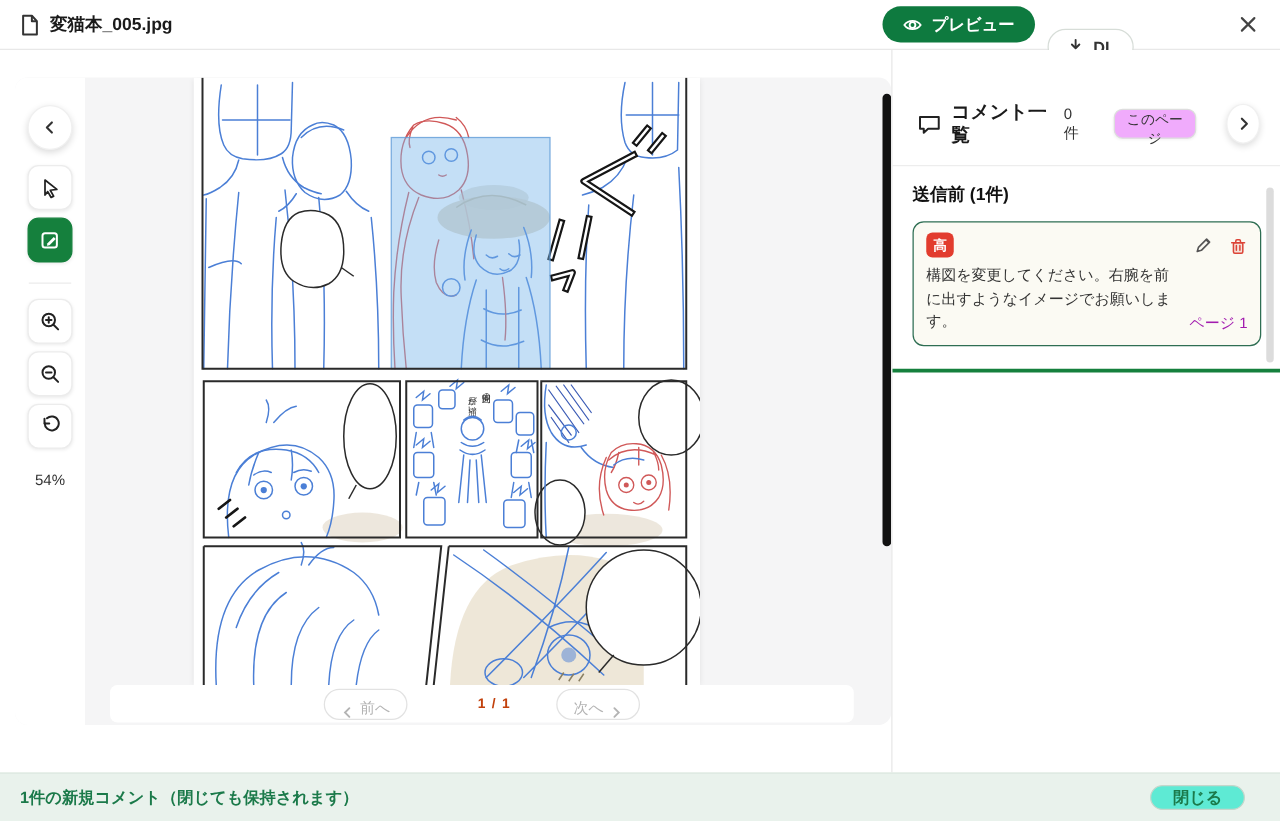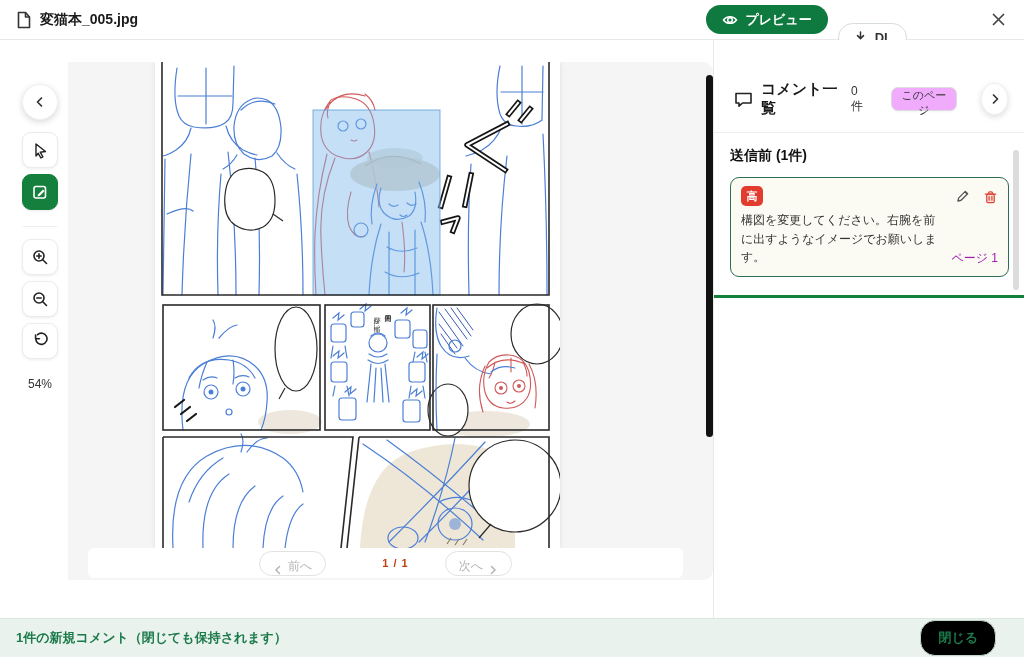--- a/index.html
+++ b/index.html
@@ -122,22 +122,22 @@
   }
 
   
   .footer {
     position:absolute; left:0; top:618px; width:1024px; height:39px;
     background:#e9f2ec; border-top:1px solid #dbe8e0;
     display:flex; align-items:center; padding:0 16px;
   }
   .footer-status { font-size:13px; color:#1b7a4a; font-weight:bold; }
   .btn-close-pill {
-    margin-left:auto; margin-right:12px; height:36px; padding:0 17px;
-    background:#000000; border:1px solid #c4d6cb; border-radius:15px;
+    margin-left:auto; margin-right:12px; height:20px; padding:0 17px;
+    background:#5eead4; border:1px solid #c4d6cb; border-radius:15px;
     color:#1b7a4a; font-size:13px; font-weight:bold; cursor:pointer;
   }
 
   
   .bl { stroke:#4b7fd6; stroke-width:1.2; fill:none; stroke-linecap:round; }
   .bl2 { stroke:#3b5bb5; stroke-width:1; fill:none; stroke-linecap:round; }
   .rd { stroke:#d05858; stroke-width:1.1; fill:none; stroke-linecap:round; }
   .bk { stroke:#2a2a2a; stroke-width:1.6; fill:none; }
   .bub { fill:#fff; stroke:#2a2a2a; stroke-width:1.2; }
   .sfx { stroke:#161616; stroke-width:5.5; fill:none; stroke-linejoin:round; stroke-linecap:square; }

